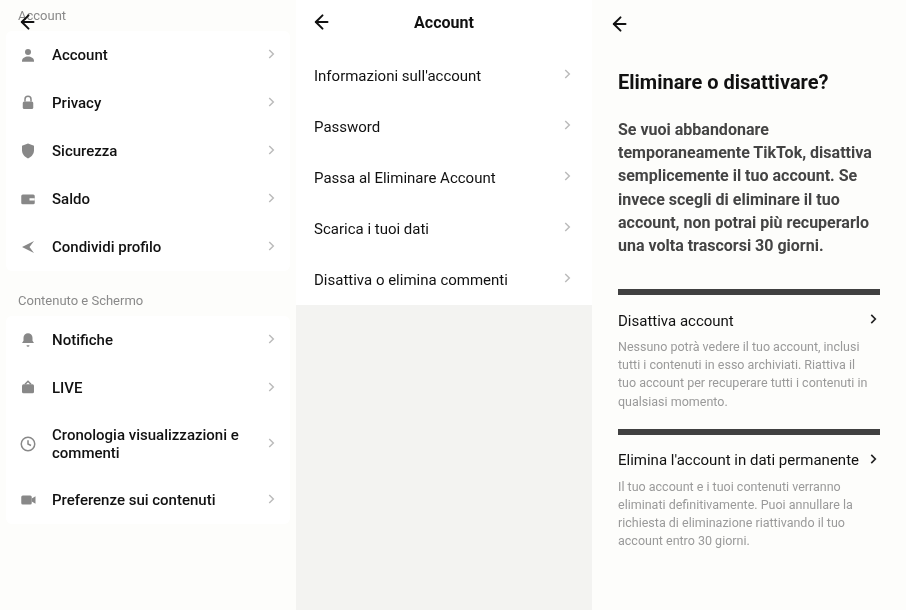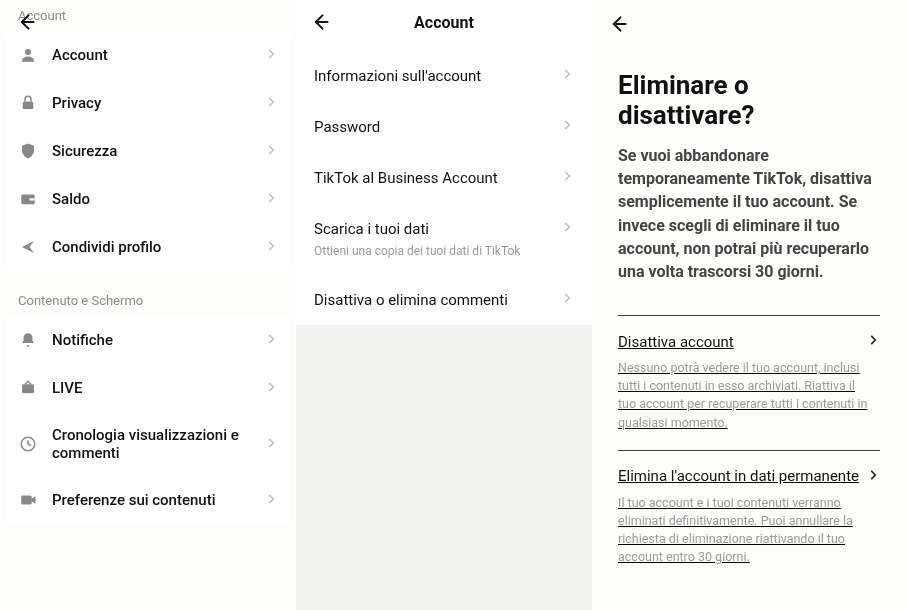--- a/index.html
+++ b/index.html
@@ -72,27 +72,26 @@
       display: flex; align-items: flex-end; justify-content: space-between;
     }
     .p2-item-label { font-size: 15px; color: #111; }
     .p2-item-sub { font-size: 12px; color: #9a9a9a; margin-top: 6px; }
     .p2-item-chev { color: #bbb; }
     .p2-fill { background: #f3f3f1; height: 400px; }
 
     
     .p3-back { position: absolute; left: 16px; top: 14px; cursor: pointer; }
     .p3-body { padding: 70px 26px 0 26px; }
-    .p3-title { font-size: 26px; font-weight: 700; color: #111; margin-bottom: 14px; }
+    .p3-title { font-size: 20px; font-weight: 700; color: #111; margin-bottom: 24px; }
     .p3-desc { font-size: 16px; color: #444; line-height: 1.45; margin-bottom: 32px; font-weight: bold; }
     .p3-option {
-      border-top: 1px solid #404040;
+      border-top: 6px solid #404040;
       padding: 16px 0 18px 0;
       cursor: pointer;
-      text-decoration: underline;
     }
     .p3-opt-row {
       display: flex; align-items: center; justify-content: space-between;
       margin-bottom: 8px;
     }
     .p3-opt-label { font-size: 15px; color: #111; }
     .p3-opt-chev { color: #444; font-weight: 700; }
     .p3-opt-sub { font-size: 12.5px; color: #9a9a9a; line-height: 1.45; padding-right: 10px; }
   </style>
 </head>
@@ -247,34 +246,33 @@
     <div class="p2-item">
       <div class="p2-item-row">
         <span class="p2-item-label">Password</span>
         <span class="p2-item-chev"><svg width="14" height="14" viewBox="0 0 24 24" fill="none" stroke="#bbb" stroke-width="2.5">
               <polyline points="9 5 16 12 9 19"></polyline>
             </svg></span>
       </div>
     </div>
     <div class="p2-item">
       <div class="p2-item-row">
-        <span class="p2-item-label">TikTok al Business Account</span>
+        <span class="p2-item-label">Passa al Eliminare Account</span>
         <span class="p2-item-chev"><svg width="14" height="14" viewBox="0 0 24 24" fill="none" stroke="#bbb" stroke-width="2.5">
               <polyline points="9 5 16 12 9 19"></polyline>
             </svg></span>
       </div>
     </div>
     <div class="p2-item">
       <div class="p2-item-row">
         <span class="p2-item-label">Scarica i tuoi dati</span>
         <span class="p2-item-chev"><svg width="14" height="14" viewBox="0 0 24 24" fill="none" stroke="#bbb" stroke-width="2.5">
               <polyline points="9 5 16 12 9 19"></polyline>
             </svg></span>
       </div>
-      <div class="p2-item-sub">Ottieni una copia dei tuoi dati di TikTok</div>
     </div>
     <div class="p2-item">
       <div class="p2-item-row">
         <span class="p2-item-label">Disattiva o elimina commenti</span>
         <span class="p2-item-chev"><svg width="14" height="14" viewBox="0 0 24 24" fill="none" stroke="#bbb" stroke-width="2.5">
               <polyline points="9 5 16 12 9 19"></polyline>
             </svg></span>
       </div>
     </div>
   </div>

